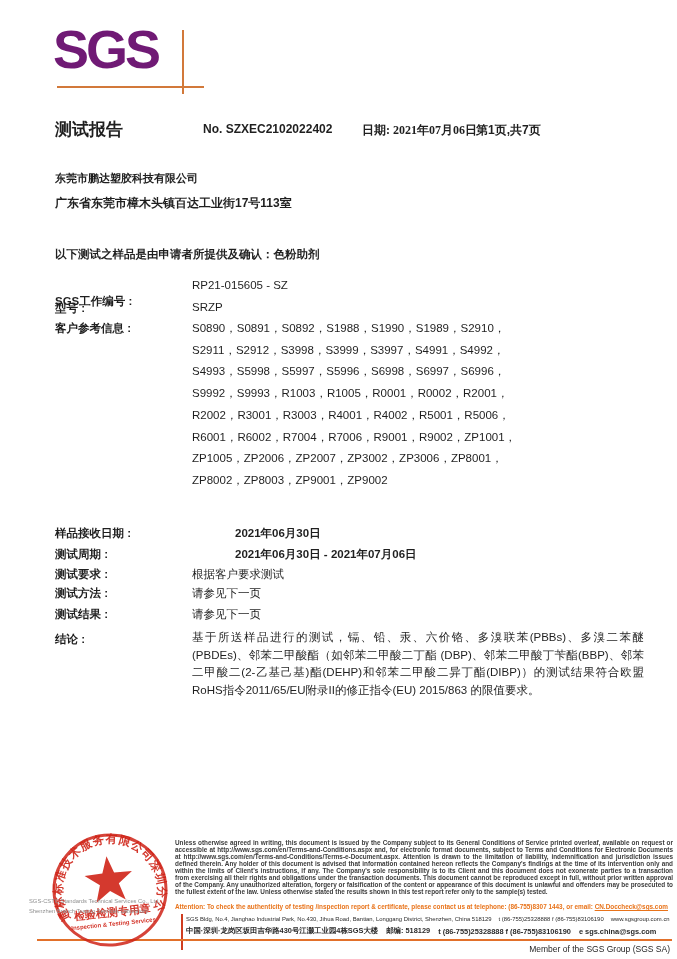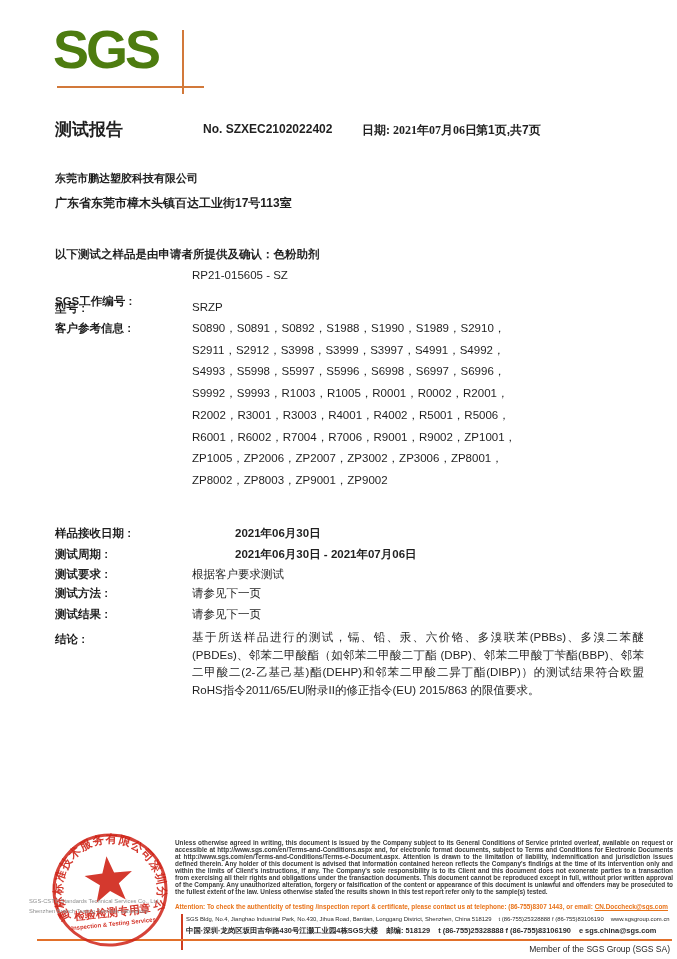--- a/index.html
+++ b/index.html
@@ -1,20 +1,20 @@
 <!DOCTYPE html>
 <html><head>
 <meta charset="utf-8">
 <style>
   html,body{margin:0;padding:0;background:#fff;}
   .page{position:relative;width:677px;height:959px;background:#ffffff;overflow:hidden;
         font-family:"Liberation Sans","DejaVu Sans",sans-serif;color:#1f1f1f;}
   
   .logo-text{position:absolute;left:53px;top:22px;font-size:54px;font-weight:800;
-             color:#4d7c0f;letter-spacing:-3px;line-height:1;}
+             color:#701a75;letter-spacing:-3px;line-height:1;}
   .logo-vline{position:absolute;left:182px;top:30px;width:2px;height:64px;background:#d2793a;}
   .logo-hline{position:absolute;left:57px;top:86px;width:147px;height:2px;background:#d2793a;}
   .doc-title{position:absolute;left:55px;top:118px;font-size:17px;font-weight:800;}
   .report-no{position:absolute;left:203px;top:122px;font-size:12px;font-weight:700;}
   .hdr-date{position:absolute;left:362px;top:122px;font-size:12px;font-weight:700;font-family:Liberation Serif, serif;}
   .hdr-page{position:absolute;left:476px;top:122px;font-size:12px;font-weight:700;}
   
   .company{position:absolute;left:55px;top:171px;font-size:11px;font-weight:700;}
   .company-addr{position:absolute;left:55px;top:195px;font-size:12px;font-weight:700;text-align:right;}
   
@@ -28,21 +28,21 @@
   
   .fineprint{position:absolute;left:175px;top:839px;width:498px;font-size:6.4px;
              line-height:7.05px;text-align:justify;color:#3c3c3c;font-weight:600;}
   .attention{position:absolute;left:175px;top:903px;width:498px;font-size:6.4px;
              line-height:7.05px;color:#e8731a;font-weight:700;}
   .attention .em{text-decoration:underline;}
   .addr-sep{position:absolute;left:181px;top:914px;width:2px;height:36px;background:#cf3d20;}
   .addr-row1{position:absolute;left:186px;top:916px;width:488px;font-size:5.9px;color:#2b2b2b;
              white-space:nowrap;display:flex;gap:7px;align-items:baseline;}
   .addr-row2{position:absolute;left:186px;top:926px;width:488px;font-size:7.4px;color:#2b2b2b;
-             white-space:nowrap;display:flex;gap:8px;align-items:flex-start;font-weight:600;}
+             white-space:nowrap;display:flex;gap:8px;align-items:flex-end;font-weight:600;}
   .footer-rule{position:absolute;left:37px;top:939px;width:635px;height:2px;background:#e2702a;}
   .member{position:absolute;right:7px;top:944px;font-size:8.5px;color:#1f1f1f;}
   
   .stamp{position:absolute;left:46px;top:826px;width:128px;height:128px;transform:rotate(-6deg);}
   .stamp-co1{position:absolute;left:29px;top:898px;font-size:5.8px;color:#8f8f8f;white-space:nowrap;}
   .stamp-co2{position:absolute;left:29px;top:908px;font-size:5.8px;color:#8f8f8f;white-space:nowrap;}
 </style>
 </head>
 <body>
 
@@ -56,21 +56,21 @@
   <div class="report-no">No. SZXEC2102022402</div>
   <div class="hdr-date">日期: 2021年07月06日</div>
   <div class="hdr-page">第1页,共7页</div>
 
   <div class="company">东莞市鹏达塑胶科技有限公司</div>
   <div class="company-addr">广东省东莞市樟木头镇百达工业街17号113室</div>
 
   <div class="intro">以下测试之样品是由申请者所提供及确认：色粉助剂</div>
 
   <div class="lbl" style="top:294px">SGS工作编号 :</div>
-  <div class="val" style="top:269px">RP21-015605 - SZ</div>
+  <div class="val" style="top:279px">RP21-015605 - SZ</div>
 
   <div class="lbl" style="top:301px">型号 :</div>
   <div class="val" style="top:301px">SRZP</div>
 
   <div class="lbl" style="top:321px">客户参考信息 :</div>
   <div class="ref-lines">
     <div>S0890，S0891，S0892，S1988，S1990，S1989，S2910，</div>
     <div>S2911，S2912，S3998，S3999，S3997，S4991，S4992，</div>
     <div>S4993，S5998，S5997，S5996，S6998，S6997，S6996，</div>
     <div>S9992，S9993，R1003，R1005，R0001，R0002，R2001，</div>

